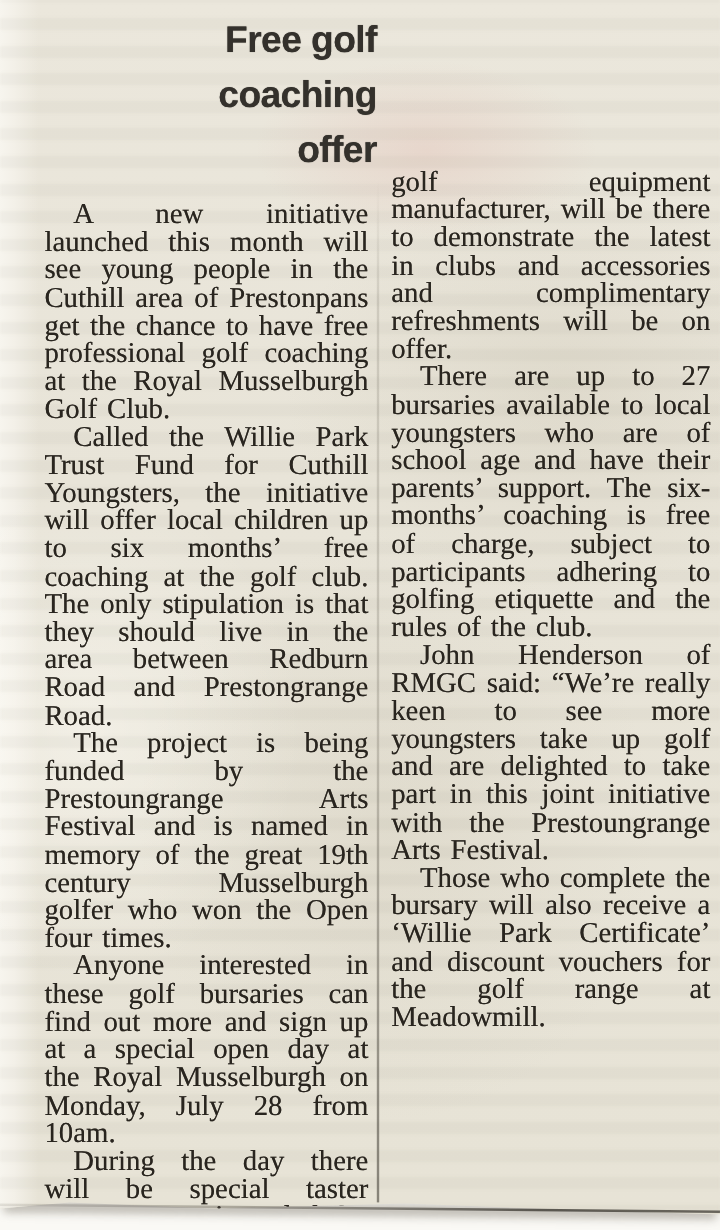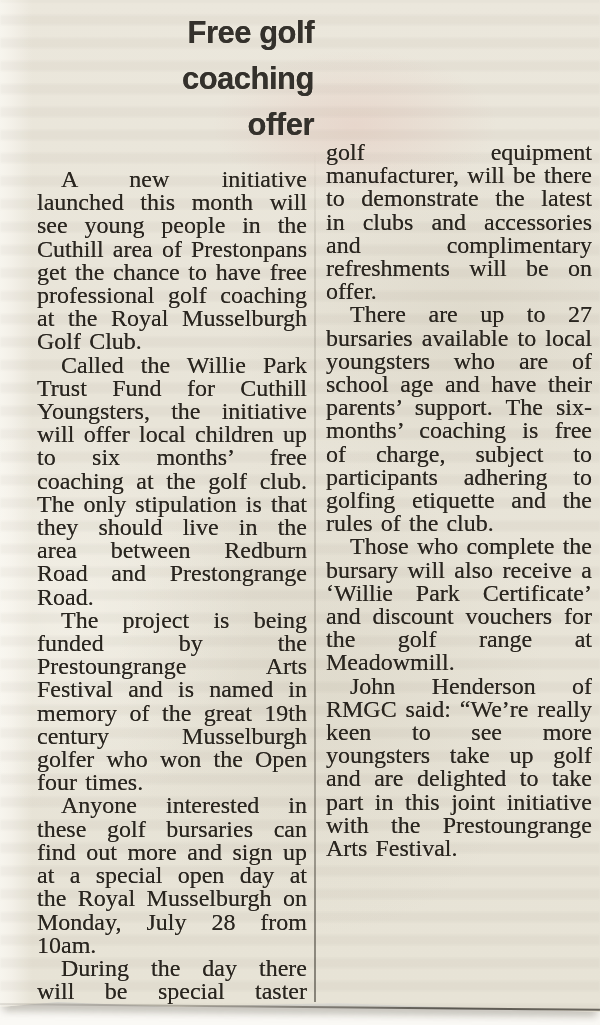--- a/index.html
+++ b/index.html
@@ -148,21 +148,21 @@
       <p>A new initiative launched this month will see young people in the Cuthill area of Prestonpans get the chance to have free professional golf coaching at the Royal Musselburgh Golf Club.</p>
       <p>Called the Willie Park Trust Fund for Cuthill Youngsters, the initiative will offer local children up to six months’ free coaching at the golf club.  The only stipulation is that they should live in the area between Redburn Road and Prestongrange Road.</p>
       <p>The project is being funded by the Prestoungrange Arts Festival and is named in memory of the great 19th century Musselburgh golfer who won the Open four times.</p>
       <p>Anyone interested in these golf bursaries can find out more and sign up at a special open day at the Royal Musselburgh on Monday, July 28 from 10am.</p>
       <p>During the day there will be special taster coaching sessions led by the RMGC professionals John Henderson and Callum Smith. McGregor, the well-known</p>
     </div>
 
     <div class="col col-right">
       <p class="no-indent">golf equipment manufacturer, will be there to demonstrate the latest in clubs and accessories and complimentary refreshments will be on offer.</p>
       <p>There are up to 27 bursaries available to local youngsters who are of school age and have their parents’ support.  The six-months’ coaching is free of charge, subject to participants adhering to golfing etiquette and the rules of the club.</p>
+      <p>John Henderson of RMGC said: “We’re really keen to see more youngsters take up golf and are delighted to take part in this joint initiative with the Prestoungrange Arts Festival.</p>
       <p>Those who complete the bursary will also receive a ‘Willie Park Certificate’ and discount vouchers for the golf range at Meadowmill.</p>
-      <p>John Henderson of RMGC said: “We’re really keen to see more youngsters take up golf and are delighted to take part in this joint initiative with the Prestoungrange Arts Festival.</p>
     </div>
 
     <div class="col-rule"></div>
   </div>
 
   <div class="edge-line"></div>
 </div>
 
 </body></html>

